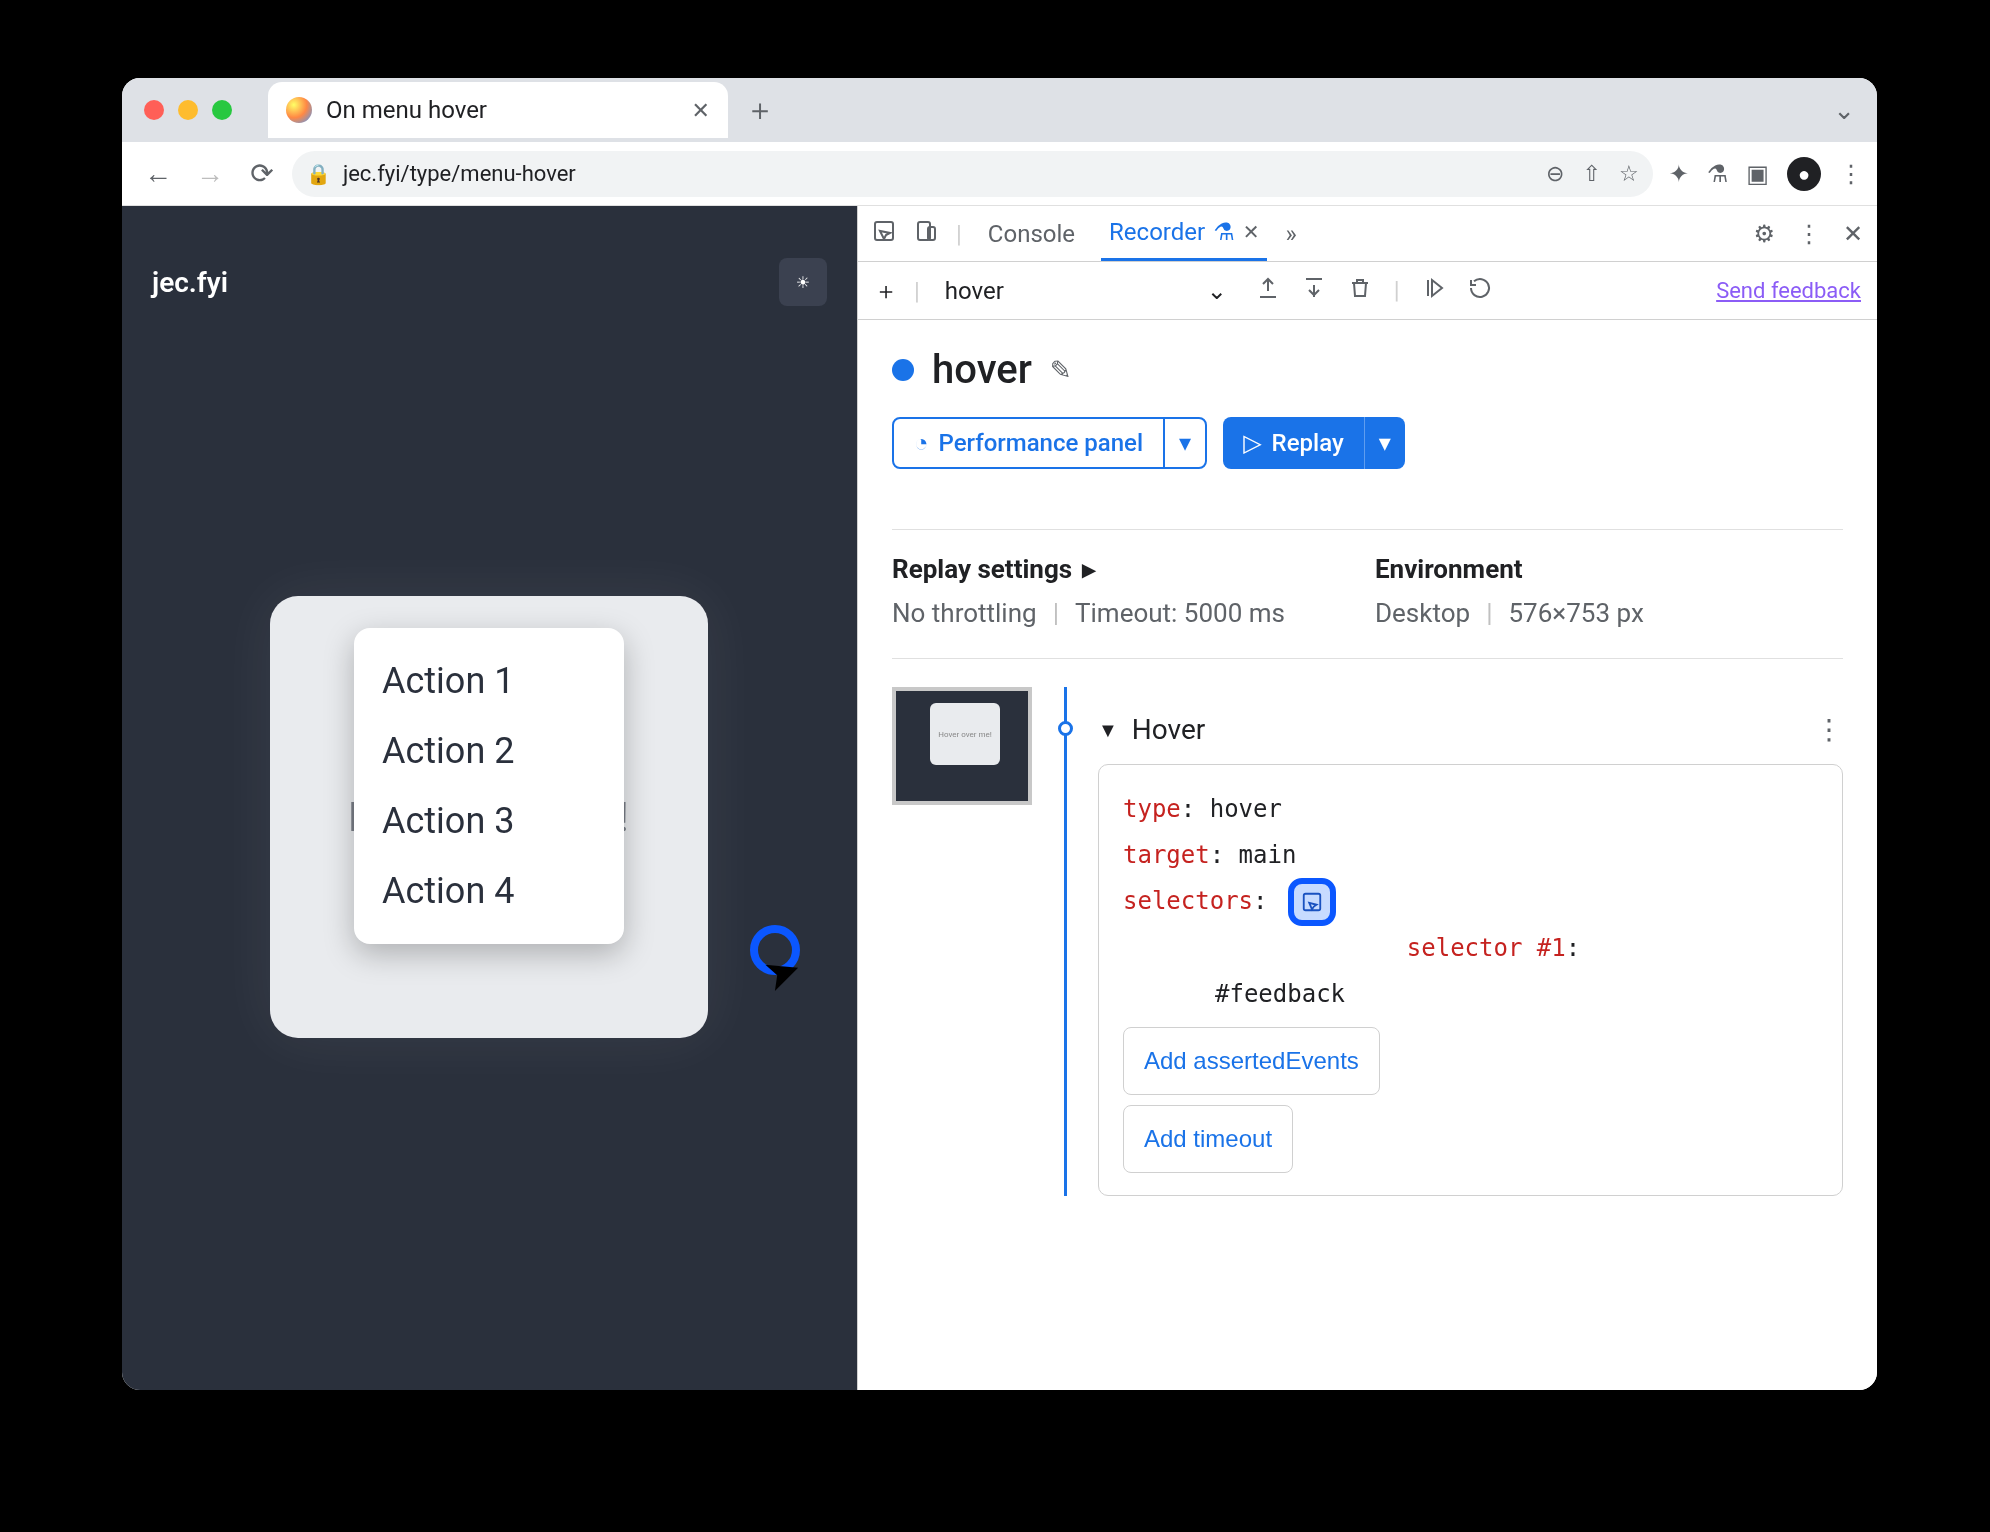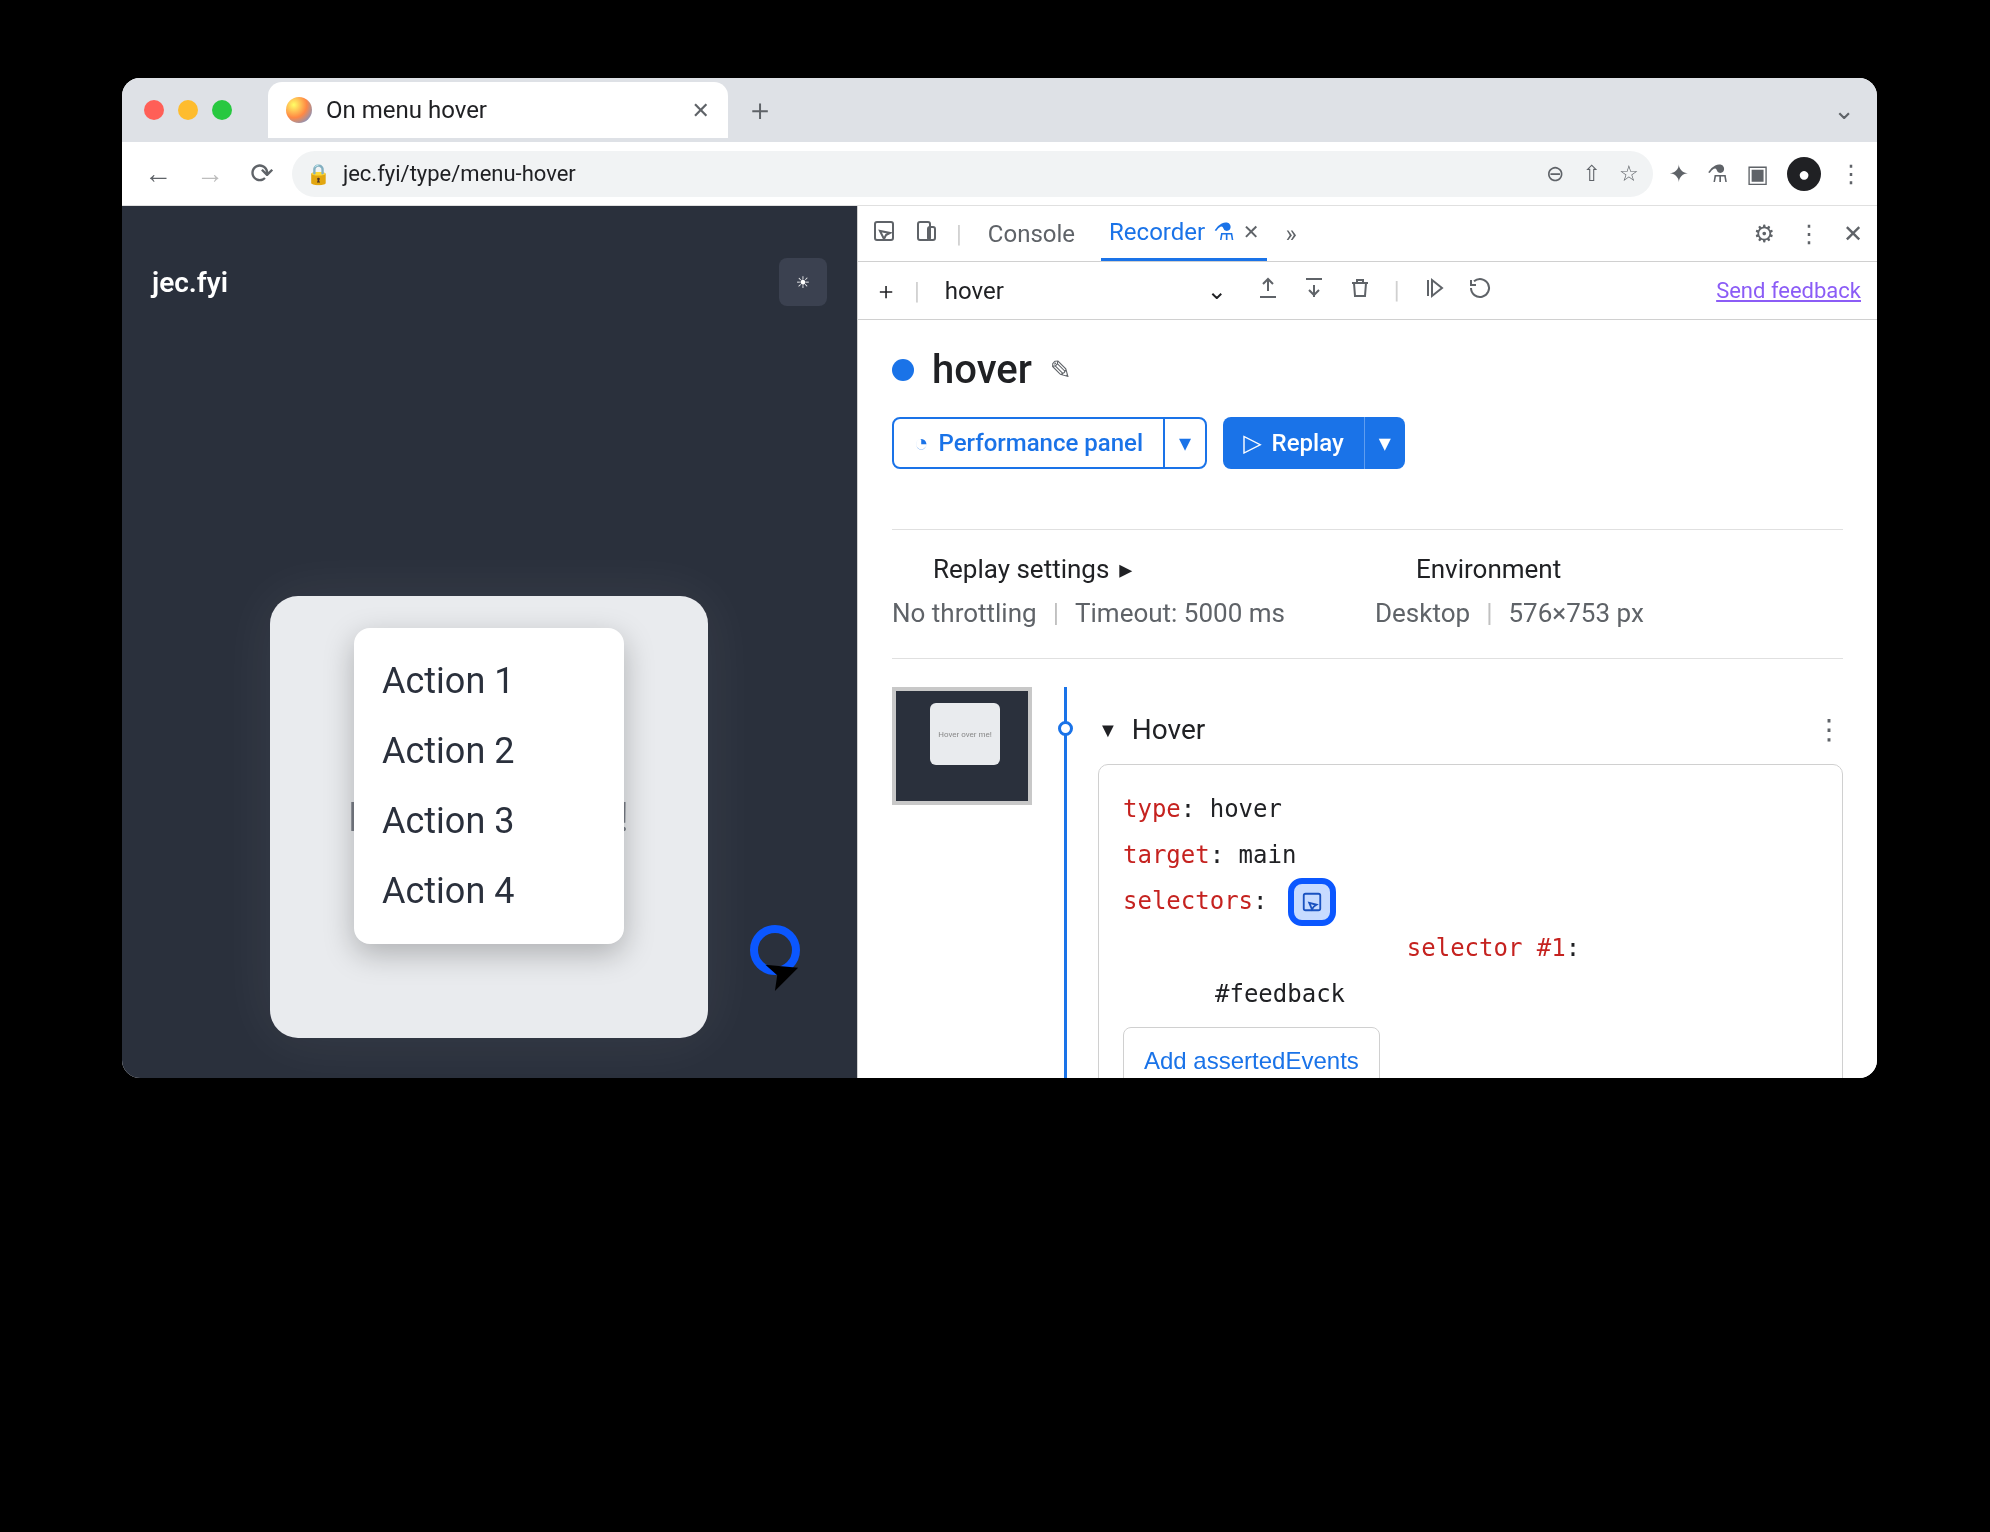--- a/index.html
+++ b/index.html
@@ -8,21 +8,21 @@
     font-family: -apple-system, BlinkMacSystemFont, "Segoe UI", Roboto, Arial, sans-serif;
     width: 1990px;
     height: 1532px;
     position: relative;
   }
   .window {
     position: absolute;
     left: 122px;
     top: 78px;
     width: 1755px;
-    height: 1000px;
+    height: 1312px;
     background: #fff;
     border-radius: 18px;
     box-shadow: 0 30px 80px rgba(0,0,0,0.6);
     overflow: hidden;
     display: flex;
     flex-direction: column;
   }
   
   .titlebar {
     height: 64px;
@@ -225,21 +225,21 @@
   .split-btn.primary .caret { border-left:1px solid rgba(255,255,255,0.3); }
   .settings-strip {
     margin-top: 42px;
     border-top:1px solid #e0e0e0;
     border-bottom:1px solid #e0e0e0;
     padding: 24px 0 30px 0;
     display:flex;
     gap: 90px;
   }
   .settings-col { display:flex; flex-direction:column; gap:14px; font-size:26px; }
-  .settings-head { font-weight:400; color:#202124; display:flex; align-items:center; gap:10px;margin-left:41px; }
+  .settings-head { font-weight:700; color:#202124; display:flex; align-items:center; gap:10px; }
   .settings-vals { color:#5f6368; display:flex; gap:16px; }
   .settings-vals .sep { color:#c0c0c0; }
   .timeline-area {
     display:flex;
     gap: 26px;
     margin-top: 10px;
   }
   .thumb {
     width: 140px; height: 118px;
     background:#2a303c;

